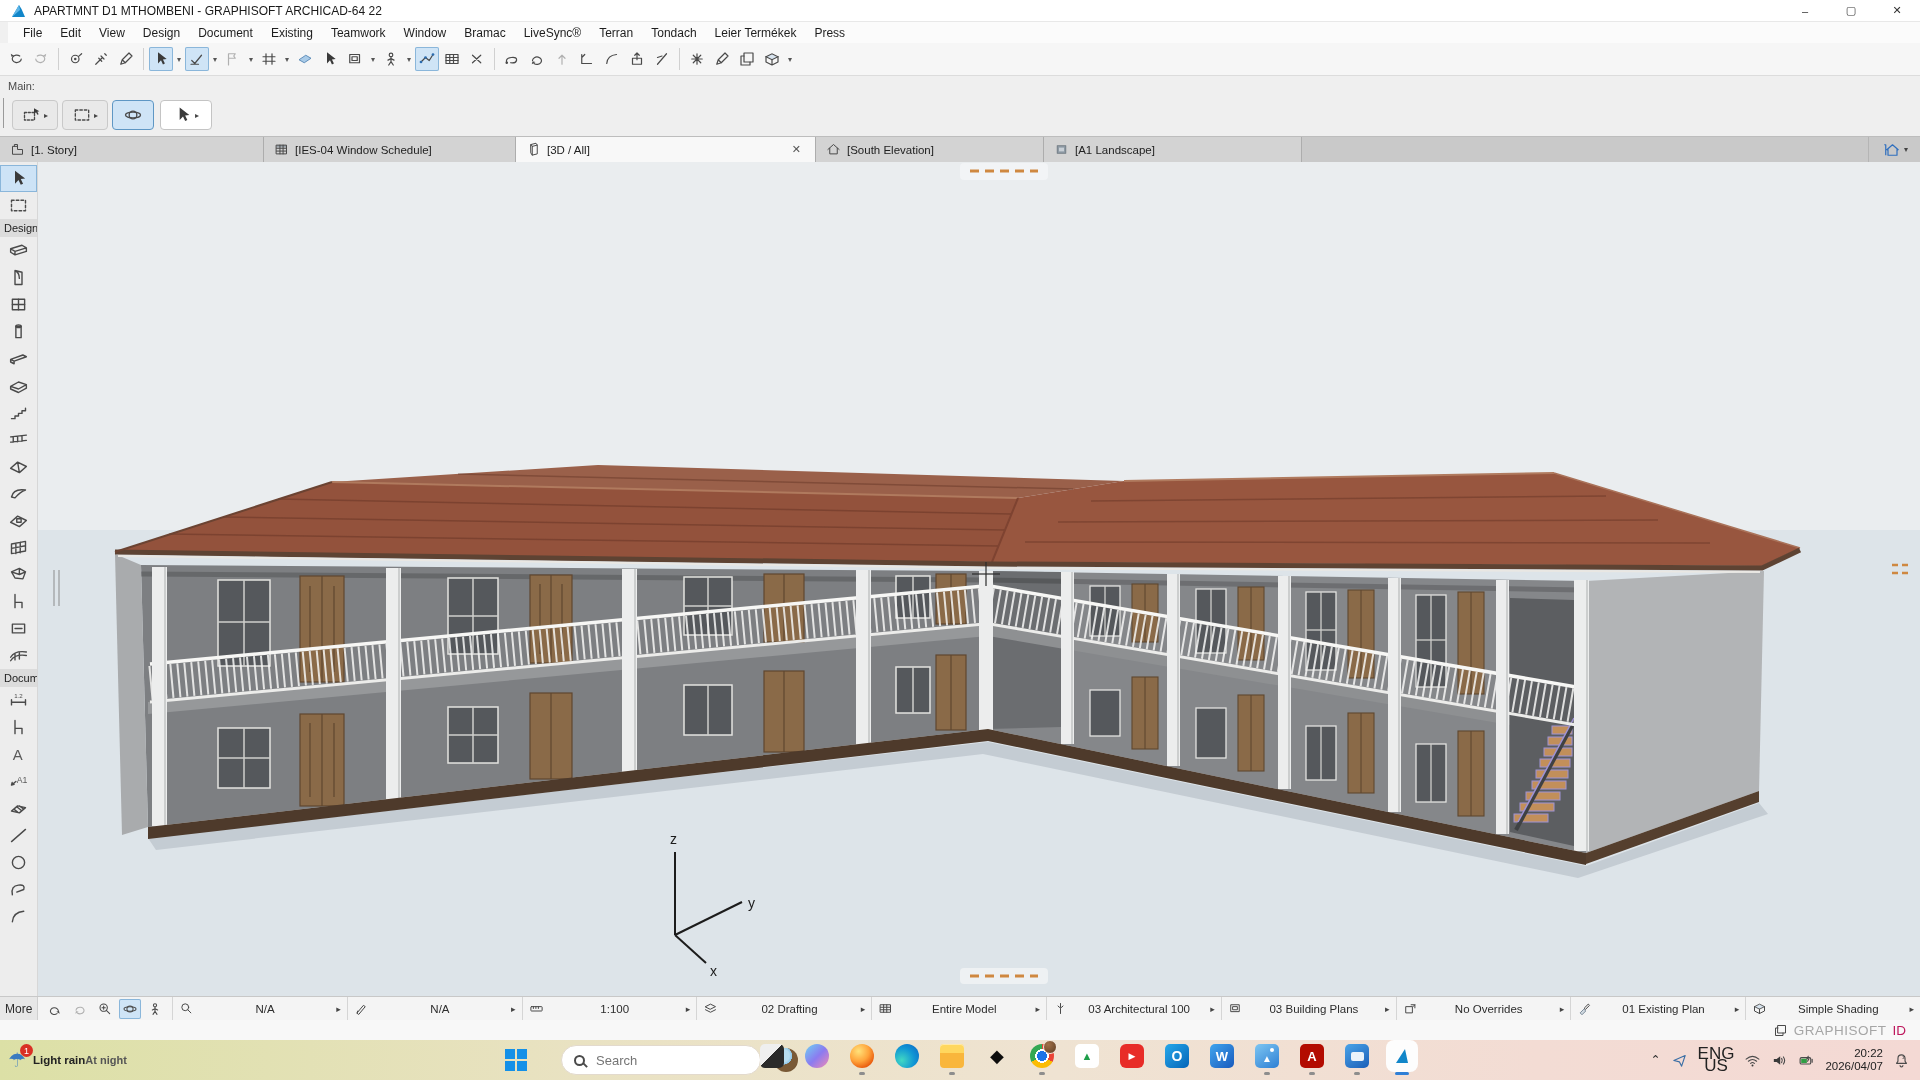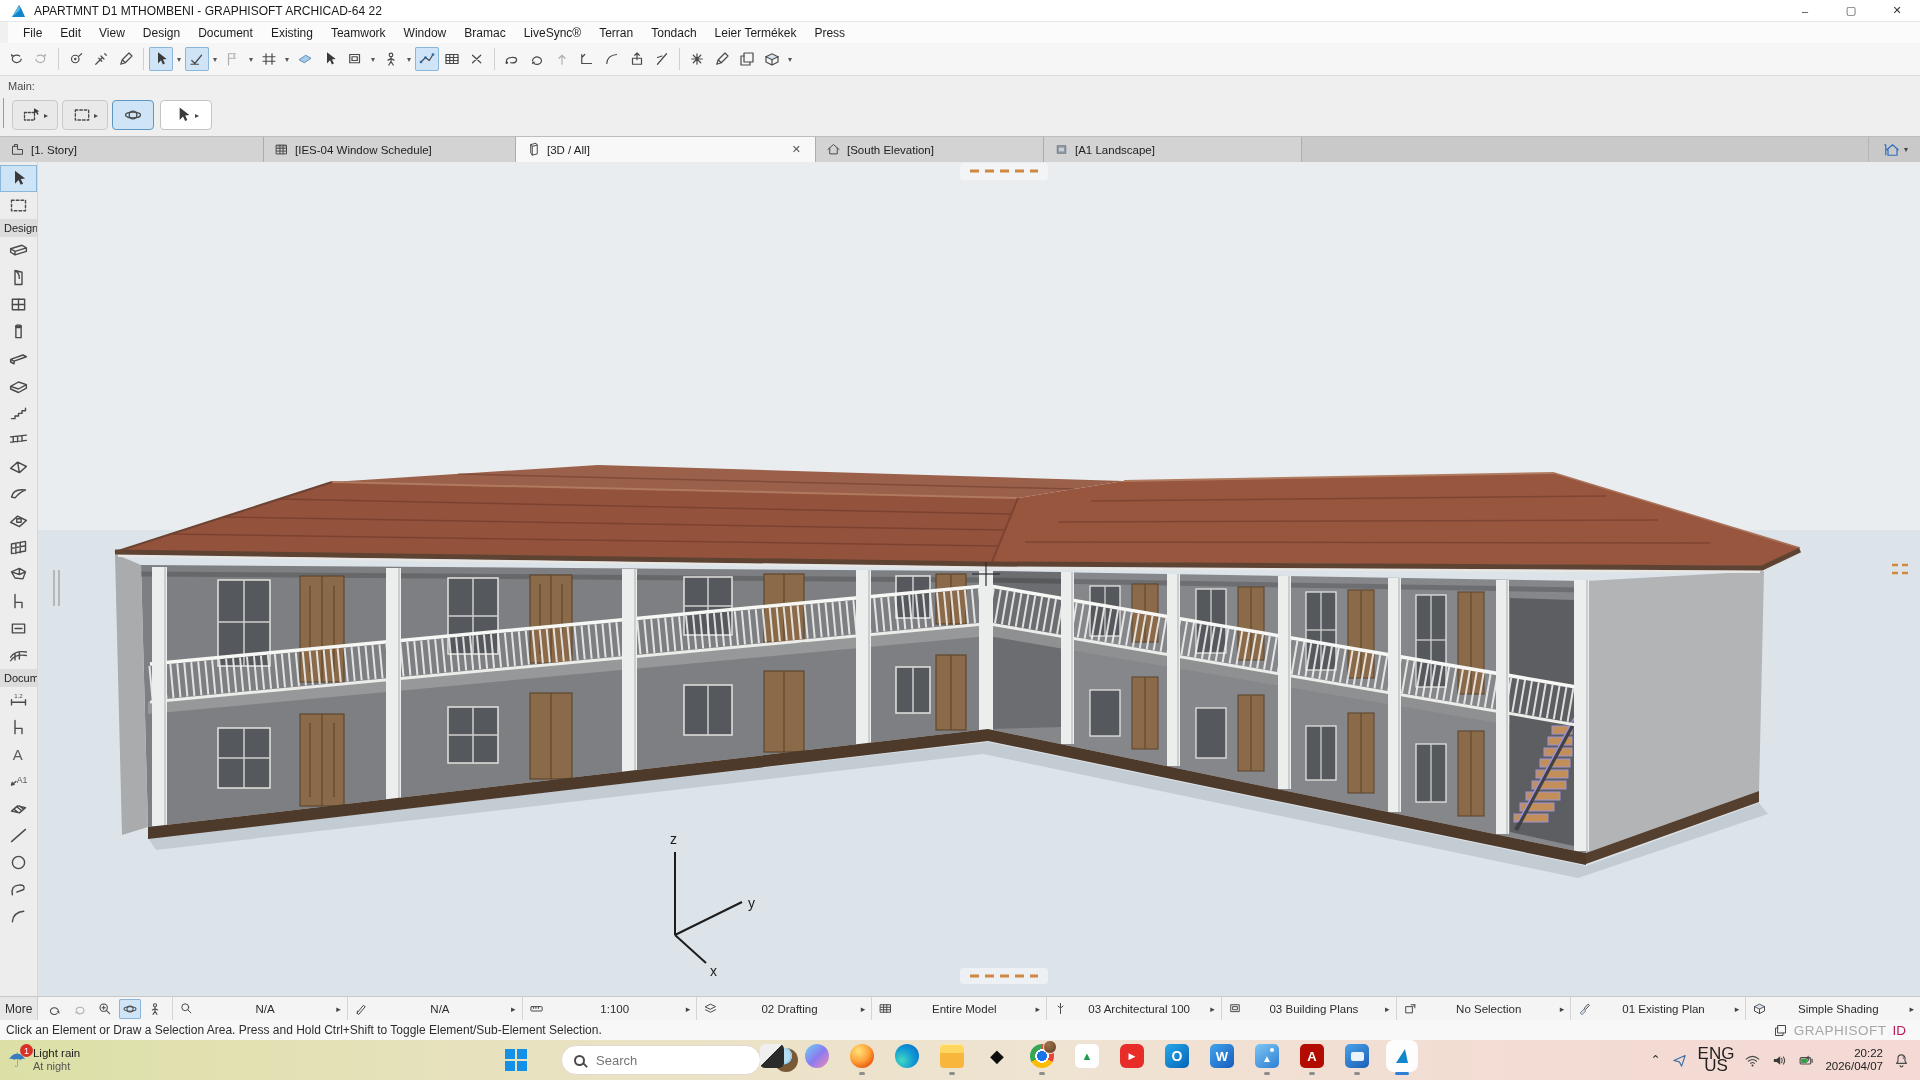--- a/index.html
+++ b/index.html
@@ -75,21 +75,21 @@
   .brand{margin-left:auto;display:flex;align-items:center;gap:6px;padding-right:14px;}
   .brand svg{width:15px;height:15px;}
   .brand .b1{color:#a6a6a6;font-size:13.5px;letter-spacing:.5px;}
   .brand .b2{color:#be185d;font-size:13.5px;}
 
   
   .taskbar{position:absolute;left:0;top:1040px;width:1920px;height:40px;background:linear-gradient(90deg,#dce0a6 0%,#e9e2c2 30%,#efe3d2 55%,#f3dcd4 80%,#f4d9d4 100%);display:flex;align-items:center;}
   .weather{display:flex;align-items:center;gap:7px;padding-left:8px;width:200px;}
   .umb{position:relative;font-size:20px;color:#3a7bc0;}
   .umb .badge{position:absolute;top:-4px;right:-7px;background:#d93025;color:#fff;font-size:9px;width:13px;height:13px;border-radius:50%;display:flex;align-items:center;justify-content:center;}
-  .wtxt{display:flex;flex-direction:column;line-height:13px;}
+  .wtxt{display:flex;flex-direction:row;line-height:13px;font-weight:bold;}
   .wtxt .w1{font-size:11.5px;color:#222;}
   .wtxt .w2{font-size:11px;color:#555;}
   .start{position:absolute;left:505px;top:9px;width:22px;height:22px;background:
     linear-gradient(#1390e8,#1390e8) 0 0/10px 10px no-repeat,
     linear-gradient(#1390e8,#1390e8) 12px 0/10px 10px no-repeat,
     linear-gradient(#1390e8,#1390e8) 0 12px/10px 10px no-repeat,
     linear-gradient(#1390e8,#1390e8) 12px 12px/10px 10px no-repeat;}
   .search{position:absolute;left:561px;top:5px;width:200px;height:30px;background:#fff;border:1px solid #e3dacd;border-radius:15px;display:flex;align-items:center;padding:0 3px 0 12px;}
   .mag{width:11px;height:11px;border:2px solid #4a4a4a;border-radius:50%;position:relative;flex:none;}
   .mag::after{content:"";position:absolute;width:6px;height:2px;background:#4a4a4a;transform:rotate(45deg);right:-5px;bottom:-2px;}
@@ -1067,41 +1067,40 @@
         <svg>
           <use href="#i-frame"></use>
         </svg>
         <span class="qv">03 Building Plans</span>
         <span class="qarr">▸</span>
       </div>
     <div class="seg">
         <svg>
           <use href="#i-override"></use>
         </svg>
-        <span class="qv">No Selection</span>
+        <span class="qv">No Overrides</span>
         <span class="qarr">▸</span>
       </div>
     <div class="seg">
         <svg>
           <use href="#i-reno"></use>
         </svg>
         <span class="qv">01 Existing Plan</span>
         <span class="qarr">▸</span>
       </div>
     <div class="seg" style="border-right:0">
         <svg>
           <use href="#i-cube"></use>
         </svg>
         <span class="qv">Simple Shading</span>
         <span class="qarr">▸</span>
       </div>
   </div>
 
   <div class="statusbar">
-    <span>Click an Element or Draw a Selection Area. Press and Hold Ctrl+Shift to Toggle Element/Sub-Element Selection.</span>
     <div class="brand">
       <svg>
           <use href="#i-stack"></use>
         </svg>
       <span class="b1">GRAPHISOFT</span>
       <span class="b2">ID</span>
     </div>
   </div>
 
   <div class="taskbar">

